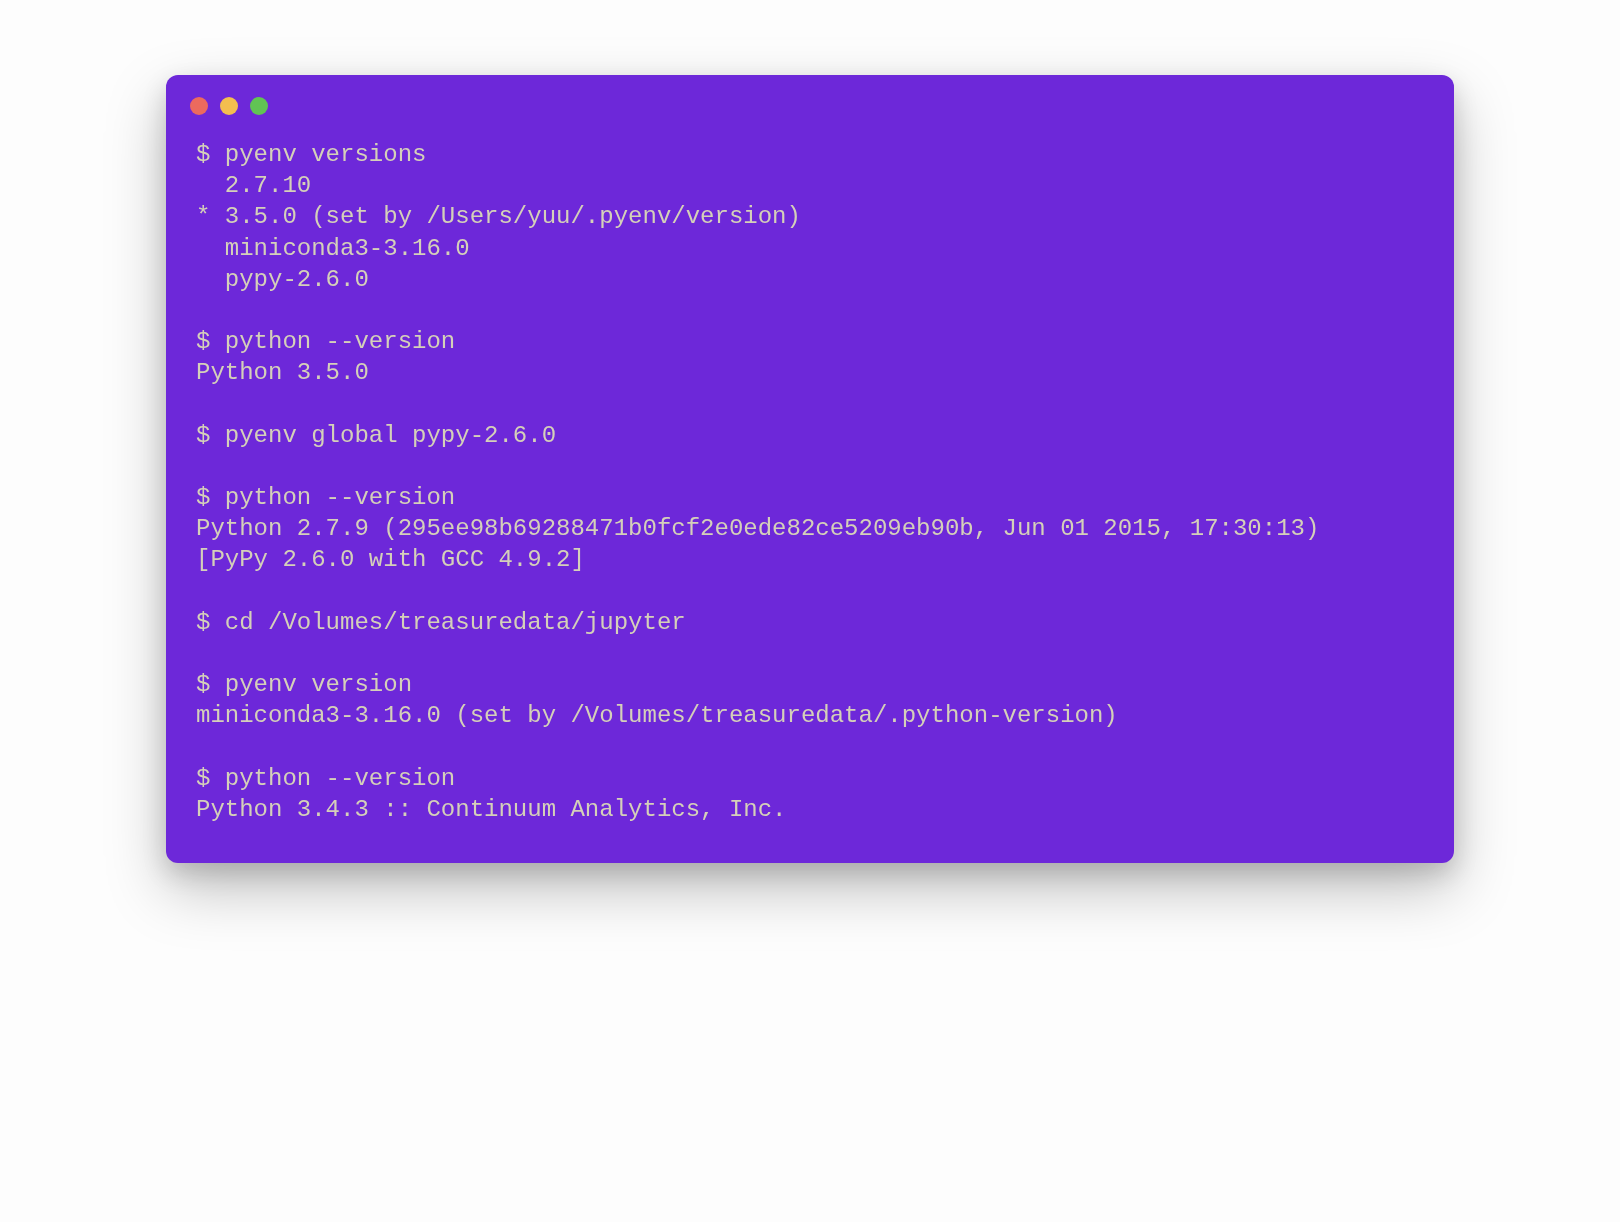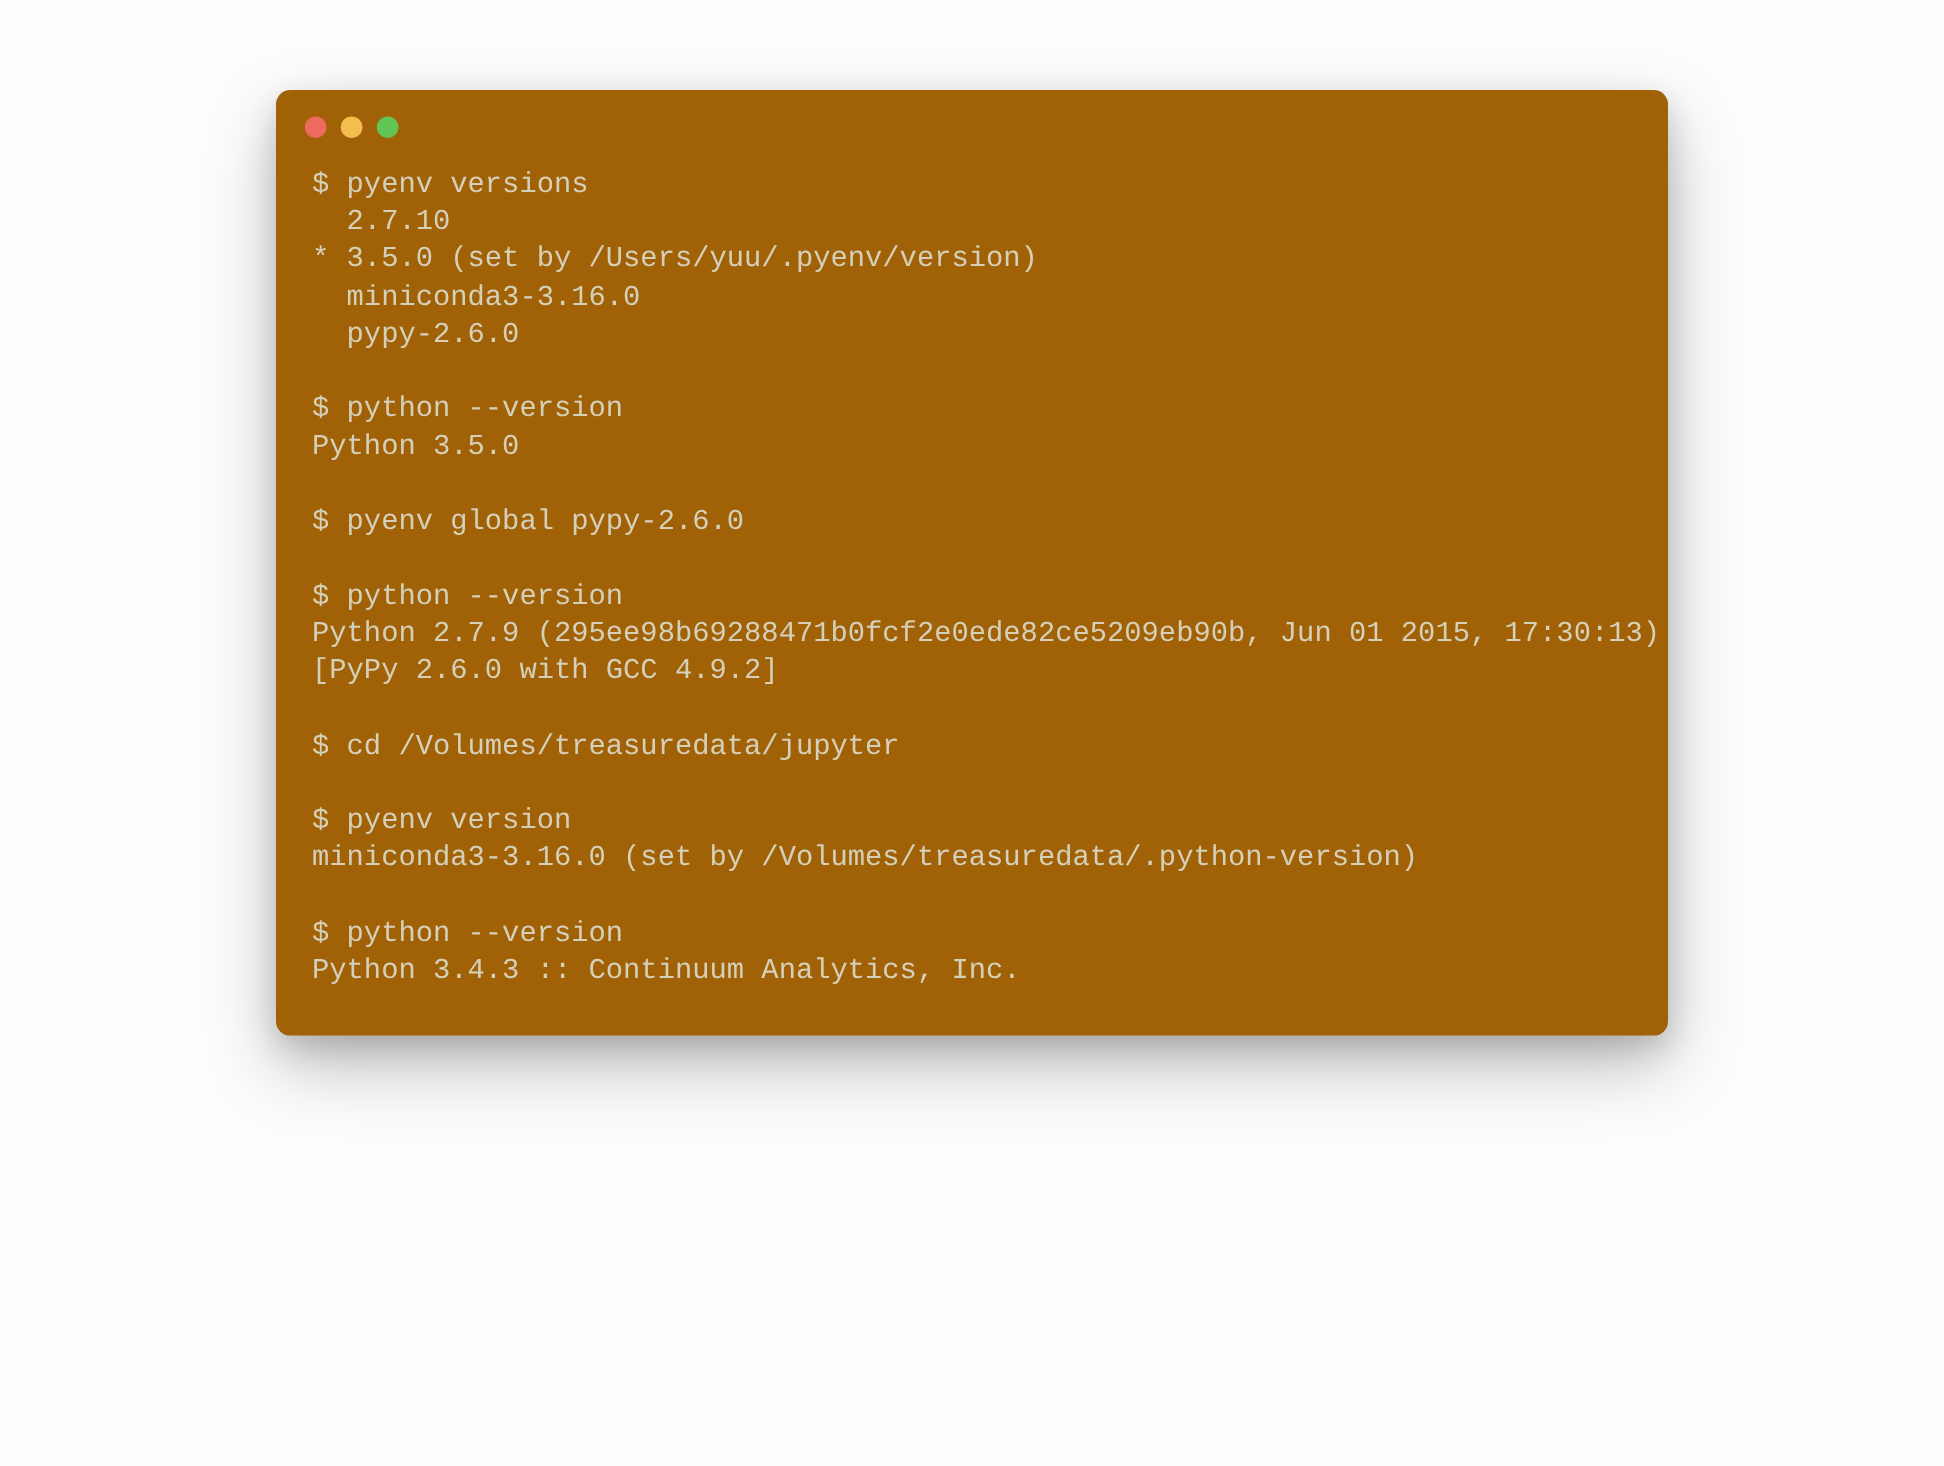--- a/index.html
+++ b/index.html
@@ -10,22 +10,22 @@
     body {
       background: #fdfdfd;
       display: flex;
       justify-content: center;
       align-items: flex-start;
       min-height: 1222px;
       padding-top: 75px;
       font-family: "Segoe UI", "Helvetica Neue", Arial, sans-serif;
     }
     .terminal-window {
-      width: 1160px;
-      background: #a16207;
+      width: 1288px;
+      background: #6d28d9;
       border-radius: 12px;
       box-shadow: 0 25px 60px rgba(0,0,0,0.25), 0 10px 25px rgba(0,0,0,0.15);
       overflow: hidden;
     }
     .titlebar {
       display: flex;
       align-items: center;
       gap: 12px;
       padding: 22px 24px 10px 24px;
     }

